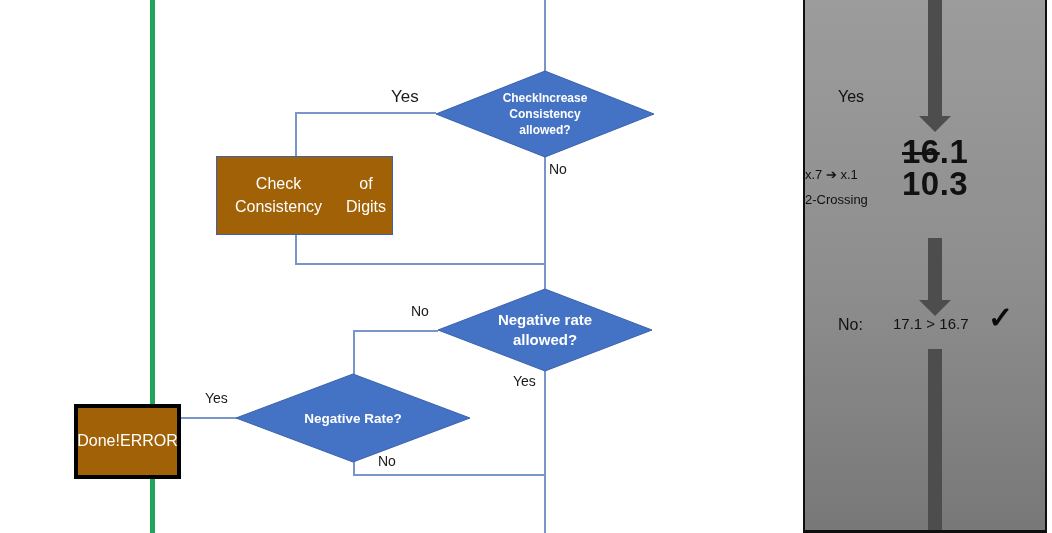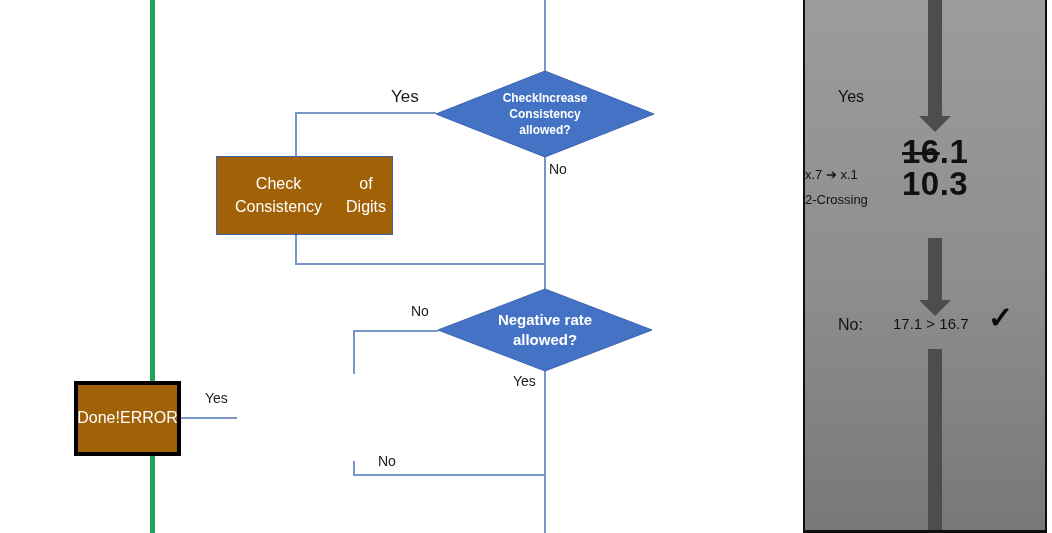--- a/index.html
+++ b/index.html
@@ -25,21 +25,21 @@
   #diamond-negallowed{left:437px;top:288px;width:216px;height:84px;}
   #diamond-negallowed .dlabel{font-size:15px;line-height:1.35;}
   #diamond-negrate{left:235px;top:373px;width:236px;height:90px;}
   #diamond-negrate .dlabel{font-size:13.5px;}
   
   .prect{
     position:absolute;background:#a16207;color:#fff;display:flex;flex-direction:row;
     align-items:center;justify-content:center;text-align:center;box-sizing:border-box;margin-left:8px;
   }
   #rect-checkconsistency{left:208px;top:156px;width:177px;height:79px;border:1px solid #3A62AE;font-size:16px;line-height:1.4;}
-  #box-done-error{left:66px;top:381px;width:107px;height:75px;border:4px solid #000;font-size:16px;line-height:1.4;z-index:2;align-items:center;}
+  #box-done-error{left:66px;top:404px;width:107px;height:75px;border:4px solid #000;font-size:16px;line-height:1.4;z-index:2;align-items:center;}
   
   .flabel{position:absolute;color:#1a1a1a;font-size:14px;white-space:nowrap;}
   #lbl-yes-top{left:391px;top:87px;font-size:17px;}
   #lbl-no-top{left:549px;top:161px;}
   #lbl-no-mid{left:411px;top:303px;}
   #lbl-yes-mid{left:513px;top:373px;}
   #lbl-yes-done{left:205px;top:390px;}
   #lbl-no-bottom{left:378px;top:453px;}
   
   #panel{
@@ -103,20 +103,28 @@
   <div class="diamond" id="diamond-negallowed">
     <svg viewBox="0 0 216 84" preserveAspectRatio="none">
       <polygon points="108,1 215,42 108,83 1,42" fill="#4472C4" stroke="#3A62AE" stroke-width="1" vector-effect="non-scaling-stroke"></polygon>
     </svg>
     <div class="dlabel">
       <span>Negative rate</span>
       <span>allowed?</span>
     </div>
   </div>
 
+  <div class="diamond" id="diamond-negrate">
+    <svg viewBox="0 0 236 90" preserveAspectRatio="none">
+      <polygon points="118,1 235,45 118,89 1,45" fill="#4472C4" stroke="#3A62AE" stroke-width="1" vector-effect="non-scaling-stroke"></polygon>
+    </svg>
+    <div class="dlabel">
+      <span>Negative Rate?</span>
+    </div>
+  </div>
 
   <div class="prect" id="box-done-error">
     <span>Done!</span>
     <span>ERROR</span>
   </div>
 
   <span class="flabel" id="lbl-yes-top">Yes</span>
   <span class="flabel" id="lbl-no-top">No</span>
   <span class="flabel" id="lbl-no-mid">No</span>
   <span class="flabel" id="lbl-yes-mid">Yes</span>

